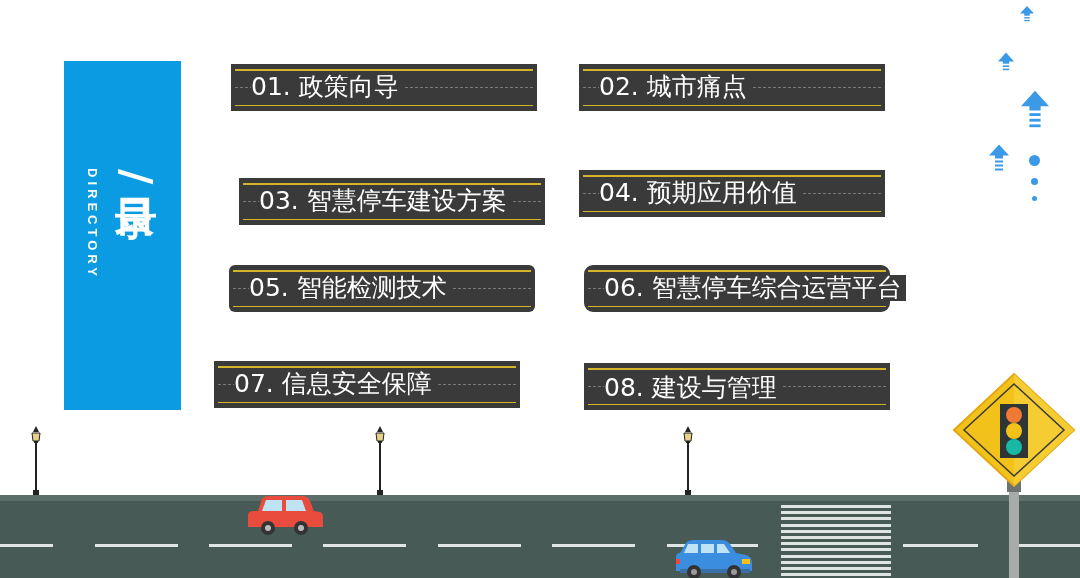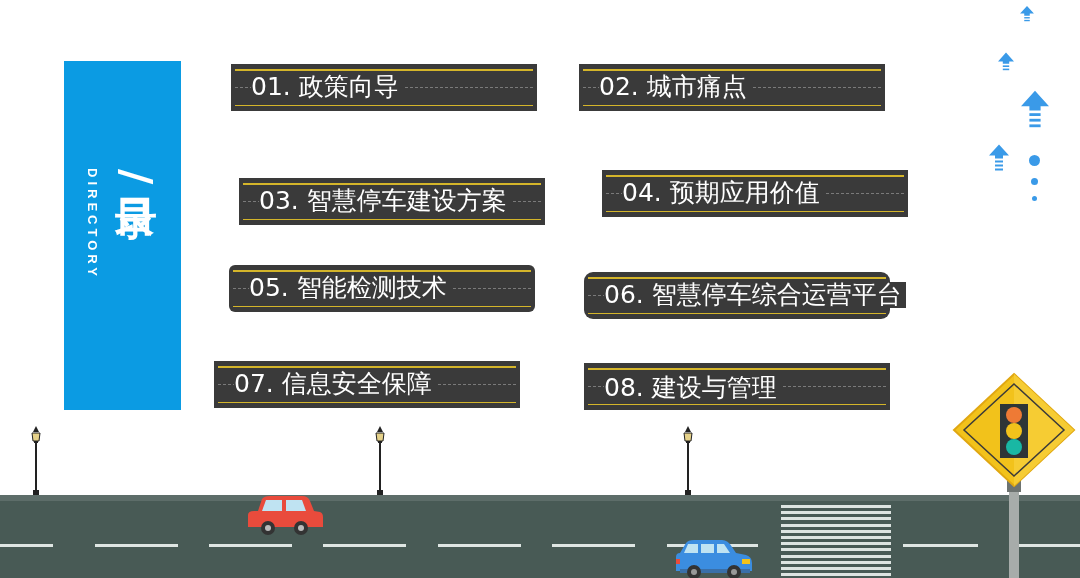--- a/index.html
+++ b/index.html
@@ -75,33 +75,33 @@
   <div class="dash"></div>
   <div class="line-bot"></div>
   <span class="label">02. 城市痛点</span>
 </div>
 <div class="item" style="left:239px;top:170px;margin-top:8px;">
   <div class="line-top"></div>
   <div class="dash"></div>
   <div class="line-bot"></div>
   <span class="label">03. 智慧停车建设方案</span>
 </div>
-<div class="item" style="left:602px;top:170px;">
+<div class="item" style="left:579px;top:170px;">
   <div class="line-top"></div>
   <div class="dash"></div>
   <div class="line-bot"></div>
   <span class="label">04. 预期应用价值</span>
 </div>
 <div class="item" style="left:229px;top:265px;border-radius:6px;">
   <div class="line-top"></div>
   <div class="dash"></div>
   <div class="line-bot"></div>
   <span class="label">05. 智能检测技术</span>
 </div>
-<div class="item" style="left:584px;top:272px;border-radius:9px;">
+<div class="item" style="left:584px;top:265px;border-radius:9px;">
   <div class="line-top"></div>
   <div class="dash"></div>
   <div class="line-bot"></div>
   <span class="label">06. 智慧停车综合运营平台</span>
 </div>
 <div class="item" style="left:214px;top:361px;">
   <div class="line-top"></div>
   <div class="dash"></div>
   <div class="line-bot"></div>
   <span class="label">07. 信息安全保障</span>

